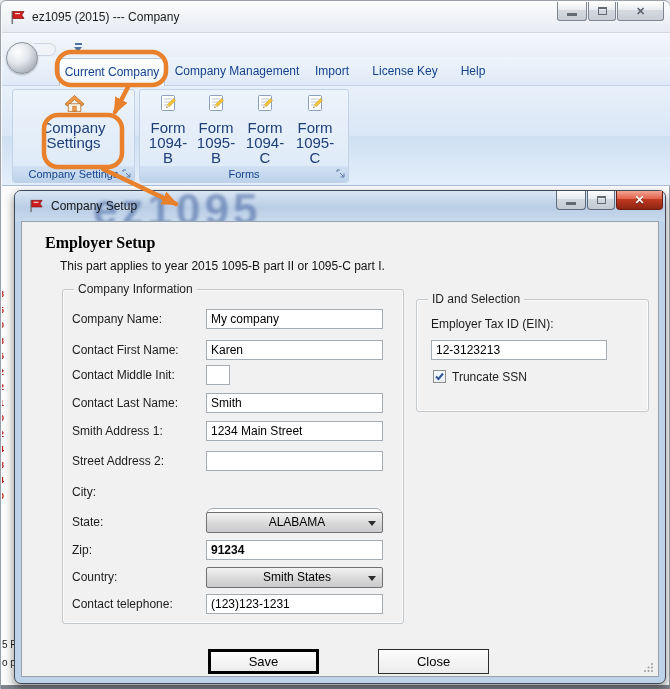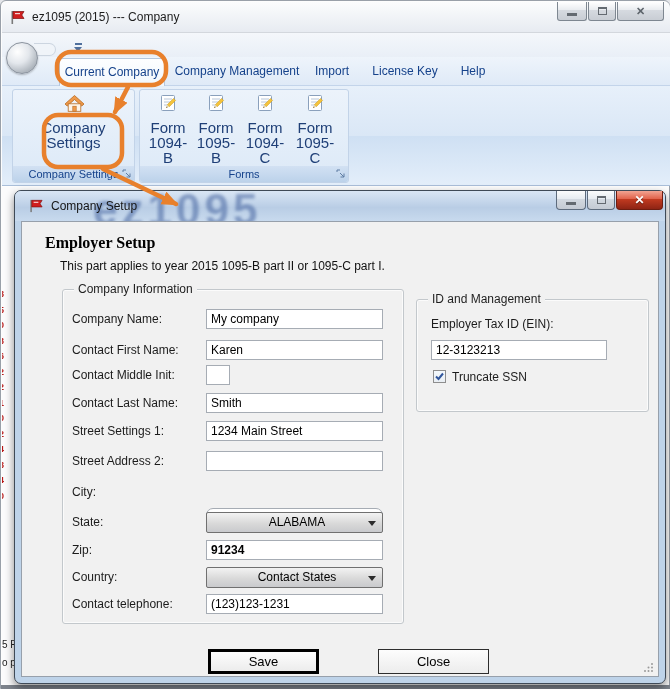--- a/index.html
+++ b/index.html
@@ -303,49 +303,49 @@
 
   <div class="abs flabel z5" style="left:72px;top:343px">Contact First Name:</div>
   <input class="abs tinput z5" style="left: 206px; top: 340px;" value="Karen">
 
   <div class="abs flabel z5" style="left:72px;top:368px">Contact Middle Init:</div>
   <input class="abs tinput z5" style="left: 206px; top: 365px; width: 24px;" value="">
 
   <div class="abs flabel z5" style="left:72px;top:396px">Contact Last Name:</div>
   <input class="abs tinput z5" style="left: 206px; top: 393px;" value="Smith">
 
-  <div class="abs flabel z5" style="left:72px;top:424px">Street Settings 1:</div>
+  <div class="abs flabel z5" style="left:72px;top:424px">Smith Address 1:</div>
   <input class="abs tinput z5" style="left: 206px; top: 421px;" value="1234 Main Street">
 
   <div class="abs flabel z5" style="left:72px;top:454px">Street Address 2:</div>
   <input class="abs tinput z5" style="left: 206px; top: 451px;" value="">
 
   <div class="abs flabel z5" style="left:72px;top:485px">City:</div>
   <input class="abs tinput z5" style="left: 206px; top: 508px; border-radius: 7px;" value="My City">
 
   <div class="abs flabel z5" style="left:72px;top:515px">State:</div>
   <div class="combo z5" style="left:206px;top:512px">
     <span>ALABAMA</span>
     <span class="arrow"></span>
   </div>
 
   <div class="abs flabel z5" style="left:72px;top:543px">Zip:</div>
   <input class="abs tinput z5" style="left: 206px; top: 540px; font-weight: bold;" value="91234">
 
   <div class="abs flabel z5" style="left:72px;top:570px">Country:</div>
   <div class="combo z5" style="left:206px;top:567px">
-    <span>Contact States</span>
+    <span>Smith States</span>
     <span class="arrow"></span>
   </div>
 
   <div class="abs flabel z5" style="left:72px;top:597px">Contact telephone:</div>
   <input class="abs tinput z5" style="left: 206px; top: 594px;" value="(123)123-1231">
 
   <div class="abs groupbox z5" style="left:416px;top:299px;width:233px;height:113px"></div>
-  <div class="abs group-label z5" style="left:428px;top:293px">ID and Management</div>
+  <div class="abs group-label z5" style="left:428px;top:293px">ID and Selection</div>
 
   <div class="abs flabel z5" style="left:431px;top:317px">Employer Tax ID (EIN):</div>
   <input class="abs tinput z5" style="left: 431px; top: 340px; width: 176px;" value="12-3123213">
 
   <div class="abs checkbox z5" style="left:433px;top:370px">
     <svg width="11" height="11" viewBox="0 0 11 11">
       <path d="M2,5.5 L4.5,8 L9,2.5" stroke="#31569c" stroke-width="2" fill="none"></path>
     </svg>
   </div>
   <div class="abs flabel z5" style="left:452px;top:370px">Truncate SSN</div>

